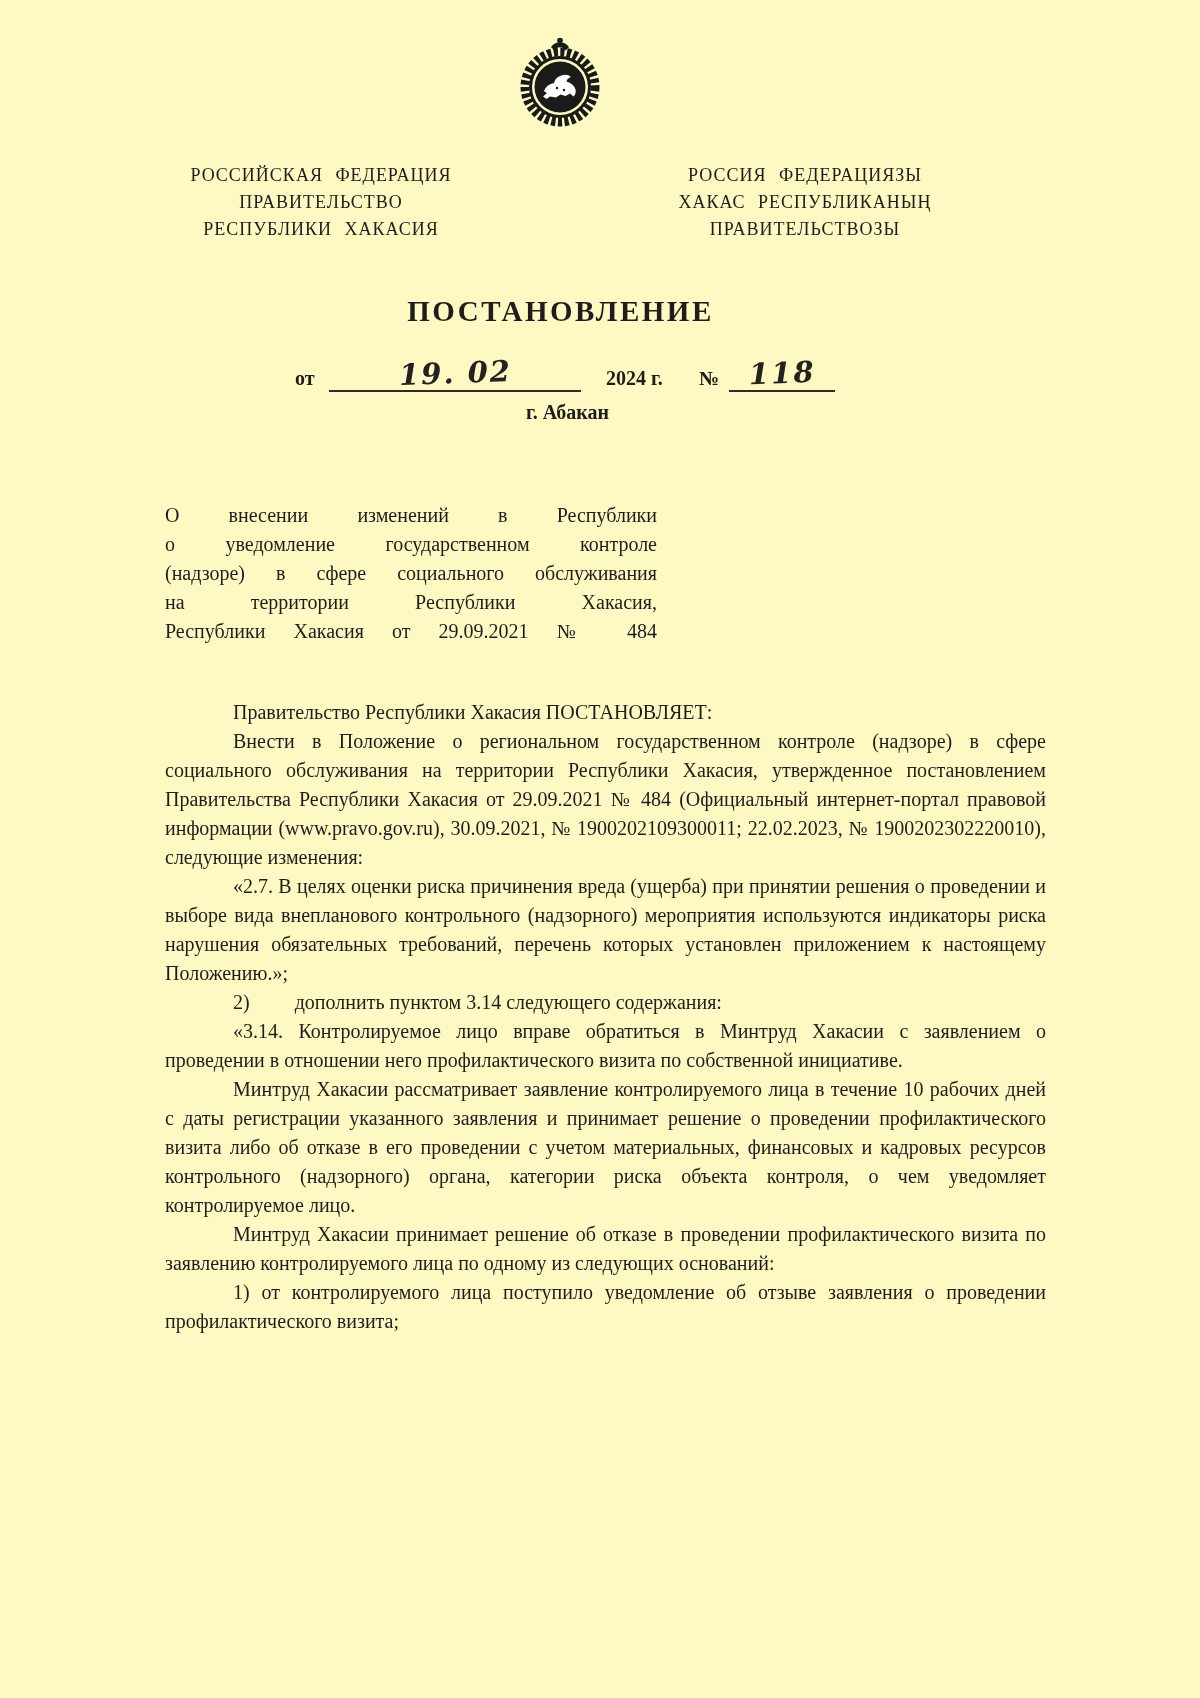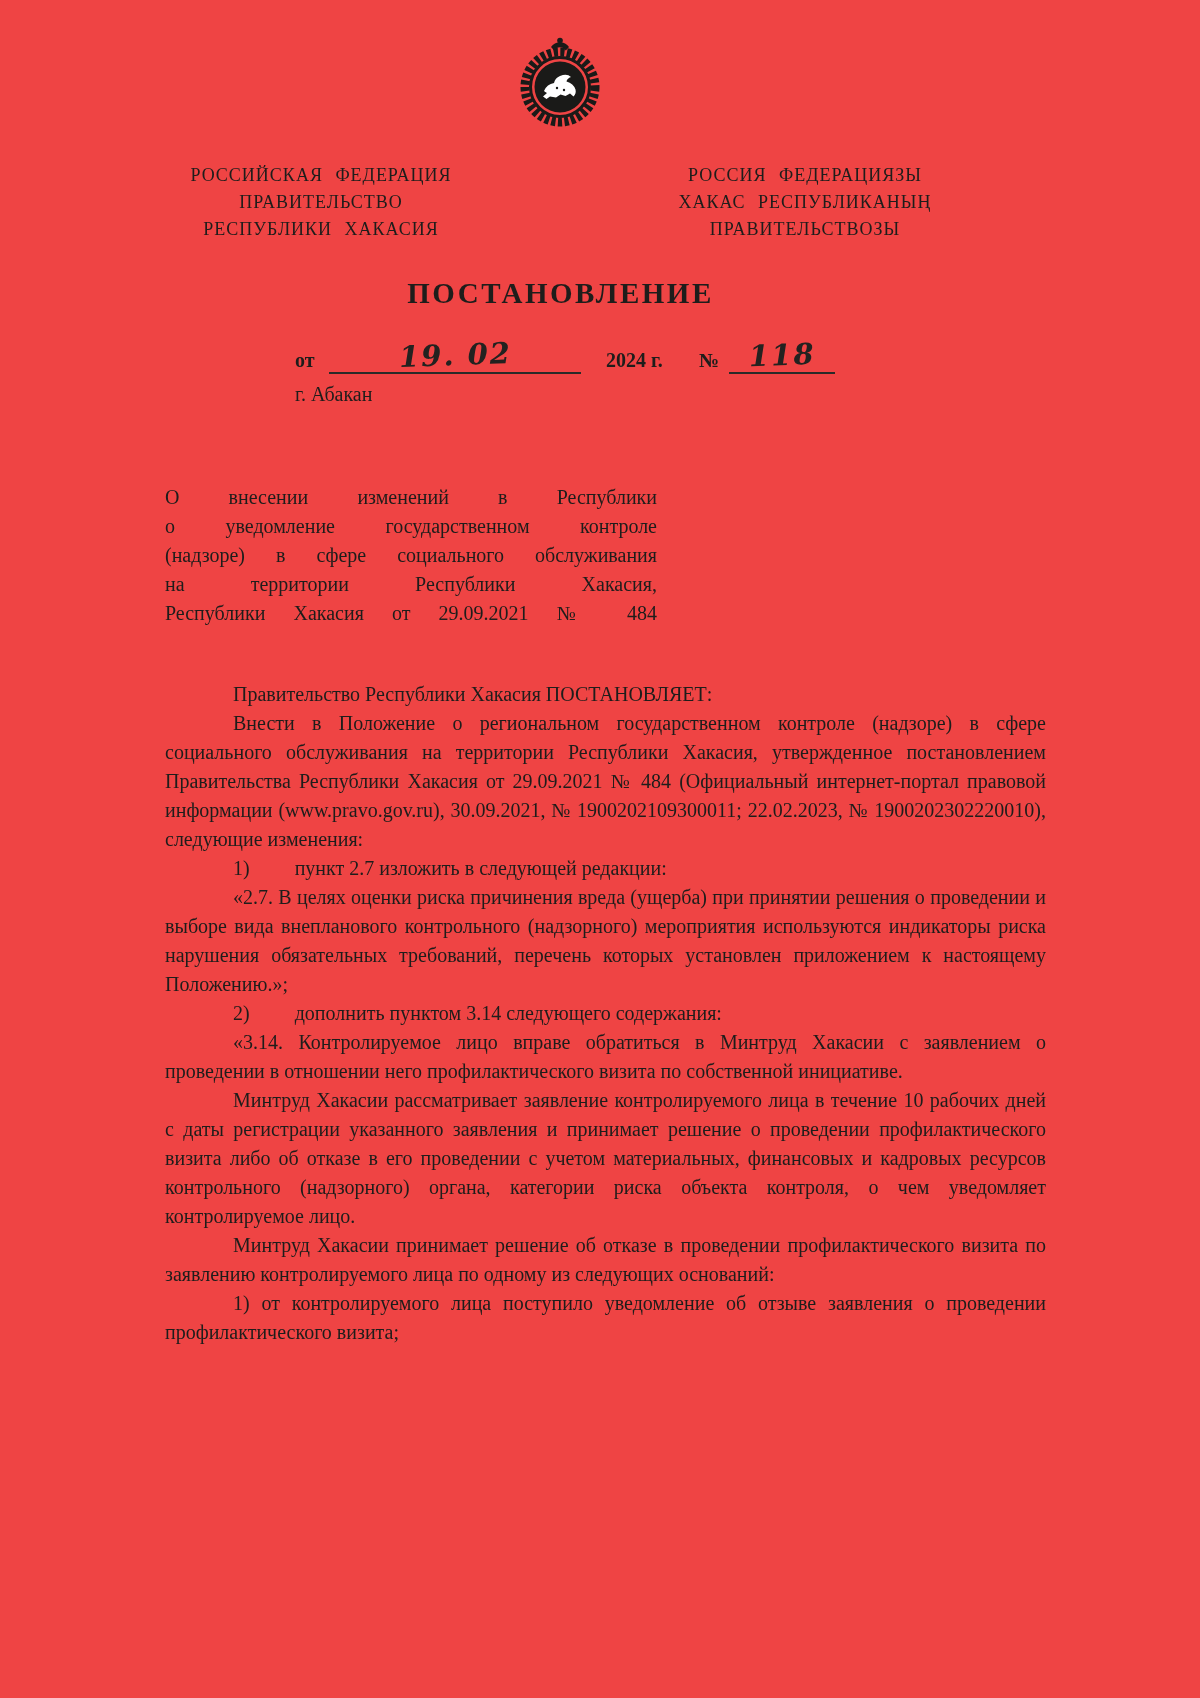--- a/index.html
+++ b/index.html
@@ -6,21 +6,21 @@
   html, body { background: #ffffff; }
   body {
     width: 1200px;
     font-family: "Liberation Serif", serif;
     color: #1e1d1b;
   }
   .page {
     position: relative;
     width: 1200px;
     min-height: 1698px;
-    background: #ef4444;
+    background: #fef9c3;
     padding: 34px 154px 40px 165px;
     overflow: hidden;
   }
   
   .emblem {
     width: 88px;
     height: 94px;
     margin: 0 auto;
     position: relative;
     left: -46px;
@@ -36,21 +36,21 @@
     text-align: center;
     font-size: 18px;
     line-height: 27px;
     letter-spacing: 1px;
     word-spacing: 7px;
   }
   .lh-col.left  { width: 312px; }
   .lh-col.right { width: 322px; }
   
   .doc-title {
-    margin-top: 34px;
+    margin-top: 52px;
     position: relative;
     left: -45px;
     text-align: center;
     font-size: 29px;
     line-height: 32px;
     font-weight: bold;
     letter-spacing: 2.5px;
   }
   
   .dateline-wrap {
@@ -82,22 +82,24 @@
     font-style: italic;
     font-size: 29px;
     line-height: 34px;
     transform: rotate(-2deg);
     letter-spacing: 2px;
     color: #232220;
   }
   .city {
     margin-top: 2px;
     width: 100%;
+    text-align: center;
     font-size: 20px;
     line-height: 26px;
+    font-weight: bold;
   }
   
   .subject {
     margin-top: 76px;
     width: 492px;
     font-size: 20px;
     line-height: 29px;
   }
   .subject-line {
     text-align: justify;
@@ -165,21 +167,20 @@
     <div class="subject-line">О внесении изменений в Республики</div>
     <div class="subject-line">о уведомление государственном контроле</div>
     <div class="subject-line">(надзоре) в сфере социального обслуживания</div>
     <div class="subject-line">на территории Республики Хакасия,</div>
     <div class="subject-line">Республики Хакасия от 29.09.2021 № 484</div>
   </div>
 
   <div class="body-text">
     <p>Правительство Республики Хакасия ПОСТАНОВЛЯЕТ:</p>
     <p>Внести в Положение о региональном государственном контроле (надзоре) в сфере социального обслуживания на территории Республики Хакасия, утвержденное постановлением Правительства Республики Хакасия от 29.09.2021 № 484 (Официальный интернет-портал правовой информации (www.pravo.gov.ru), 30.09.2021, № 1900202109300011; 22.02.2023, № 1900202302220010), следующие изменения:</p>
-    <p>1)&nbsp;&nbsp;&nbsp;&nbsp;&nbsp;&nbsp;&nbsp;&nbsp;&nbsp;пункт 2.7 изложить в следующей редакции:</p>
     <p>«2.7. В целях оценки риска причинения вреда (ущерба) при принятии решения о проведении и выборе вида внепланового контрольного (надзорного) мероприятия используются индикаторы риска нарушения обязательных требований, перечень которых установлен приложением к настоящему Положению.»;</p>
     <p>2)&nbsp;&nbsp;&nbsp;&nbsp;&nbsp;&nbsp;&nbsp;&nbsp;&nbsp;дополнить пунктом 3.14 следующего содержания:</p>
     <p>«3.14. Контролируемое лицо вправе обратиться в Минтруд Хакасии с заявлением о проведении в отношении него профилактического визита по собственной инициативе.</p>
     <p>Минтруд Хакасии рассматривает заявление контролируемого лица в течение 10 рабочих дней с даты регистрации указанного заявления и принимает решение о проведении профилактического визита либо об отказе в его проведении с учетом материальных, финансовых и кадровых ресурсов контрольного (надзорного) органа, категории риска объекта контроля, о чем уведомляет контролируемое лицо.</p>
     <p>Минтруд Хакасии принимает решение об отказе в проведении профилактического визита по заявлению контролируемого лица по одному из следующих оснований:</p>
     <p>1) от контролируемого лица поступило уведомление об отзыве заявления о проведении профилактического визита;</p>
   </div>
 
 </div>
 

